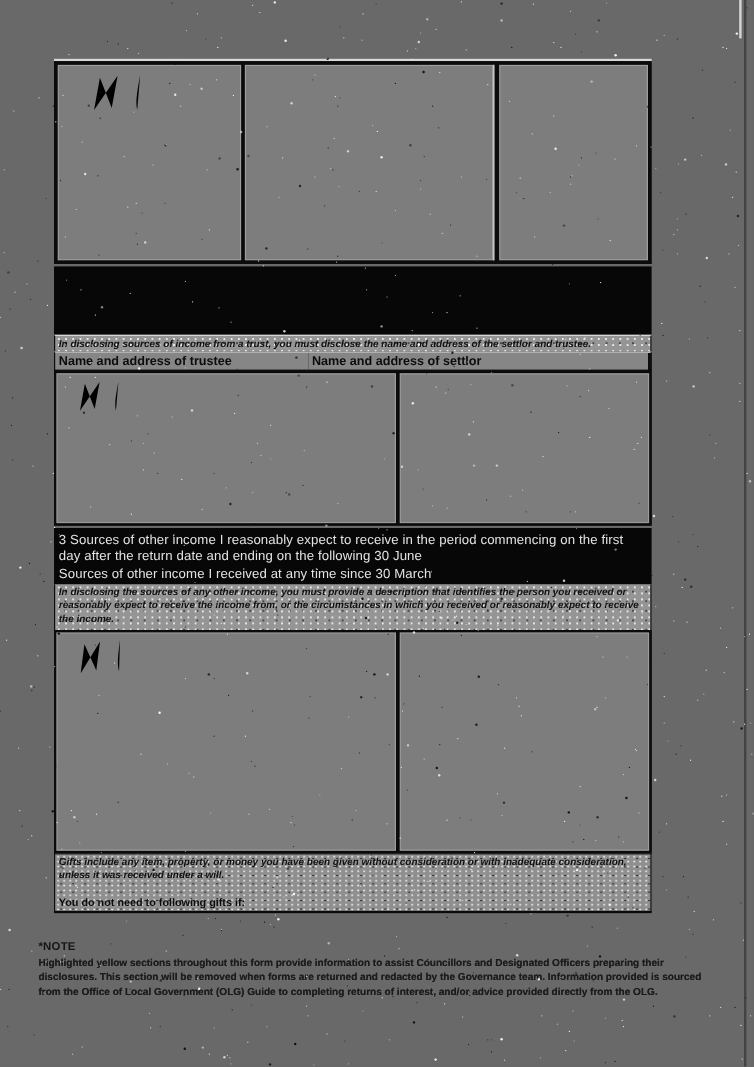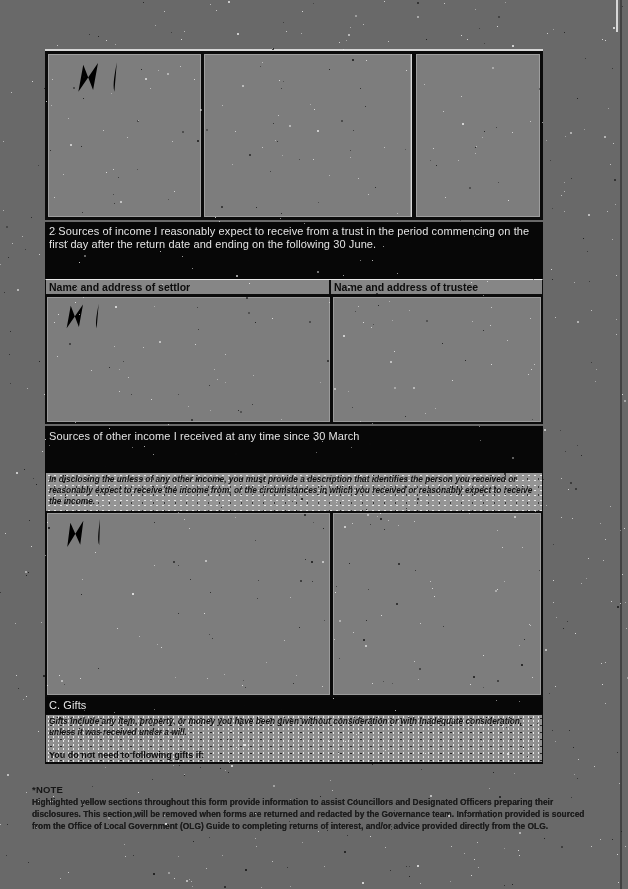--- a/index.html
+++ b/index.html
@@ -140,49 +140,49 @@
       <div class="tbox tbox-1">
         <svg class="nil-svg nil-top" viewBox="0 0 60 44">
             <use href="#nil-glyph"></use>
           </svg>
       </div>
       <div class="tbox tbox-2"></div>
       <div class="tbox tbox-3"></div>
     </div>
 
     <div class="bar sec2-bar">
-      <p>2 Sources of income I reasonably expect to receive from a trust in the period commencing on the first day after the return date and ending on the following 30 June.</p>
     </div>
+    <div class="guidance g2">In disclosing sources of income from a trust, you must disclose the name and address of the settlor and trustee.</div>
     <div class="thead">
+      <div class="th th-right">Name and address of trustee</div>
       <div class="th th-left">Name and address of settlor</div>
-      <div class="th th-right">Name and address of trustee</div>
     </div>
     <div class="two-boxes s2-boxes">
       <div class="ebox left">
         <svg class="nil-svg nil-s2" viewBox="0 0 60 44">
             <use href="#nil-glyph"></use>
           </svg>
       </div>
       <div class="ebox right"></div>
     </div>
 
     <div class="bar sec3-bar">
+      <p>3 Sources of other income I reasonably expect to receive in the period commencing on the first day after the return date and ending on the following 30 June</p>
       <p>Sources of other income I received at any time since 30 March</p>
     </div>
-    <div class="guidance g3">In disclosing the unless of any other income, you must provide a description that identifies the person you received or reasonably expect to receive the income from, or the circumstances in which you received or reasonably expect to receive the income.</div>
+    <div class="guidance g3">In disclosing the sources of any other income, you must provide a description that identifies the person you received or reasonably expect to receive the income from, or the circumstances in which you received or reasonably expect to receive the income.</div>
     <div class="two-boxes s3-boxes">
       <div class="ebox left">
         <svg class="nil-svg nil-s3" viewBox="0 0 60 44">
             <use href="#nil-glyph"></use>
           </svg>
       </div>
       <div class="ebox right"></div>
     </div>
 
-    <div class="bar gifts-bar">C. Gifts</div>
     <div class="gifts-block">
       <p class="gifts-guidance">Gifts include any item, property, or money you have been given without consideration or with inadequate consideration, unless it was received under a will.</p>
       <div class="gifts-intro">You do not need to following gifts if:</div>
     </div>
   </div>
 
   <div class="footnote">
     <div class="fn-title">*NOTE</div>
     <div class="fn-body">Highlighted yellow sections throughout this form provide information to assist Councillors and Designated Officers preparing their disclosures. This section will be removed when forms are returned and redacted by the Governance team. Information provided is sourced from the Office of Local Government (OLG) Guide to completing returns of interest, and/or advice provided directly from the OLG.</div>
   </div>

